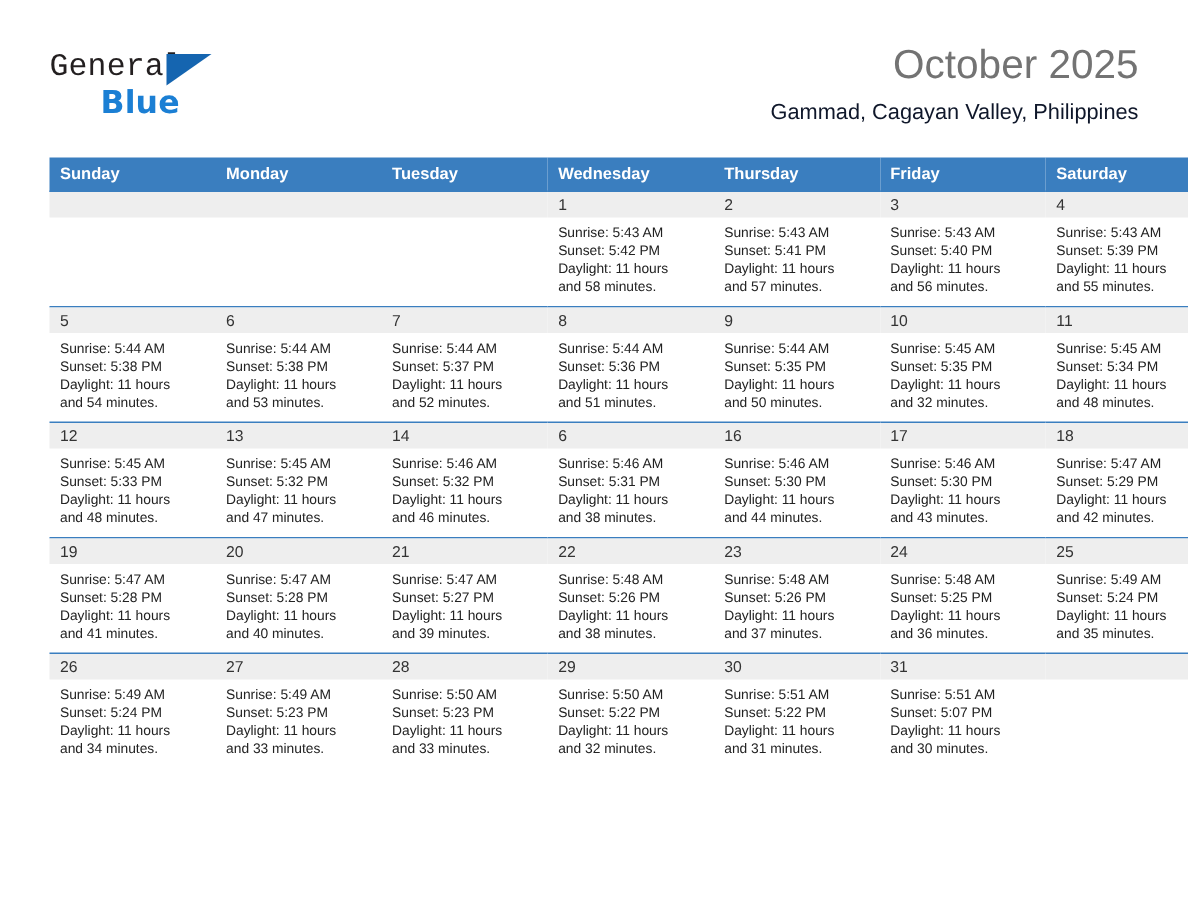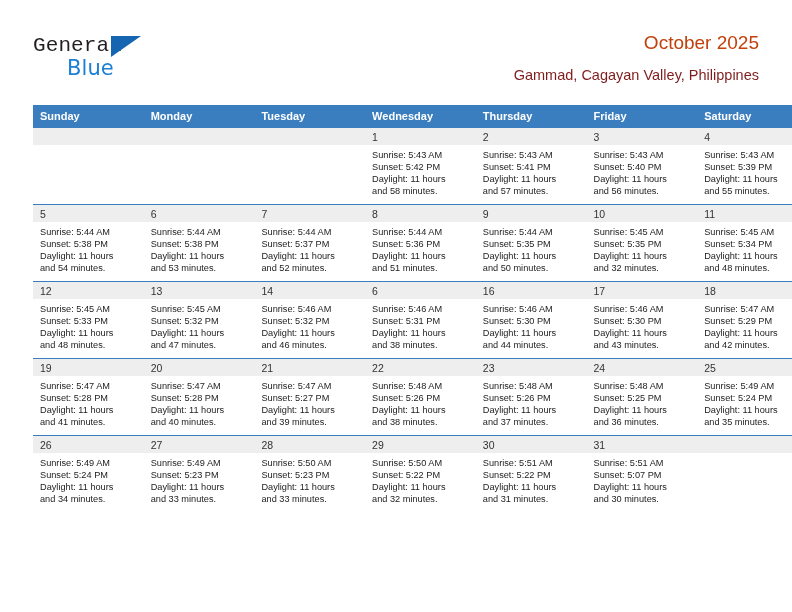--- a/index.html
+++ b/index.html
@@ -55,38 +55,39 @@
     border-bottom: 21px solid transparent;
   }
   .logo-blue {
     position: absolute;
     left: 34px;
     top: 22px;
     font-size: 21px;
     letter-spacing: 0.1px;
     color: #1b7fd4;
     font-family: "DejaVu Sans", sans-serif;
+    font-weight: bold;
   }
 
   .titles {
     position: absolute;
     right: 0;
     top: 0;
     text-align: right;
   }
   .cal-title {
-    font-size: 19px;
-    color: #c2410c;
+    font-size: 27px;
+    color: #737373;
     line-height: 34px;
     white-space: nowrap;
     font-weight: normal;
   }
   .cal-subtitle {
     font-size: 14.5px;
-    color: #7f1d1d;
+    color: #0f172a;
     line-height: 22px;
     white-space: nowrap;
     margin-top: 4px;
   }
 
   
   .calendar {
     position: absolute;
     left: 33px;
     top: 105px;

